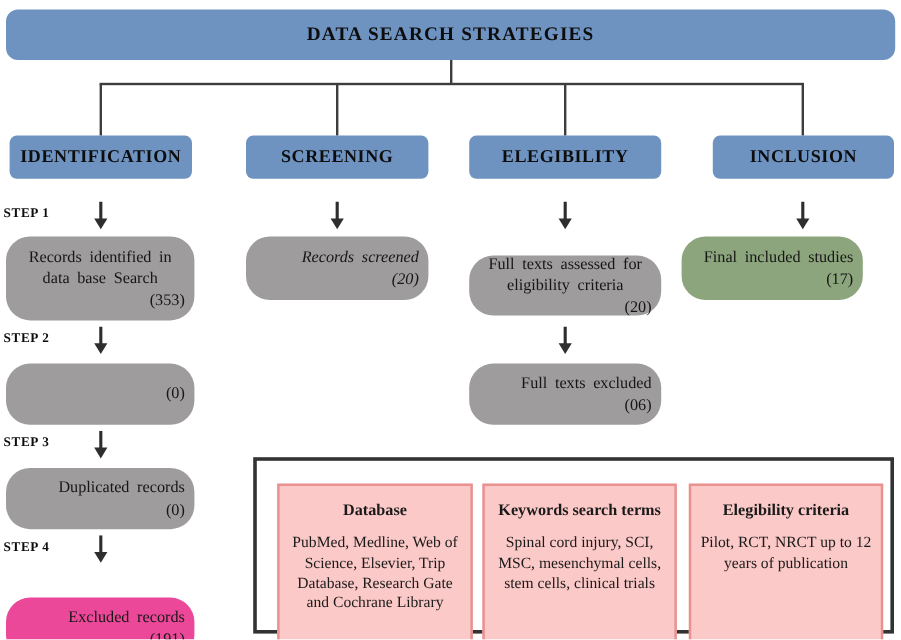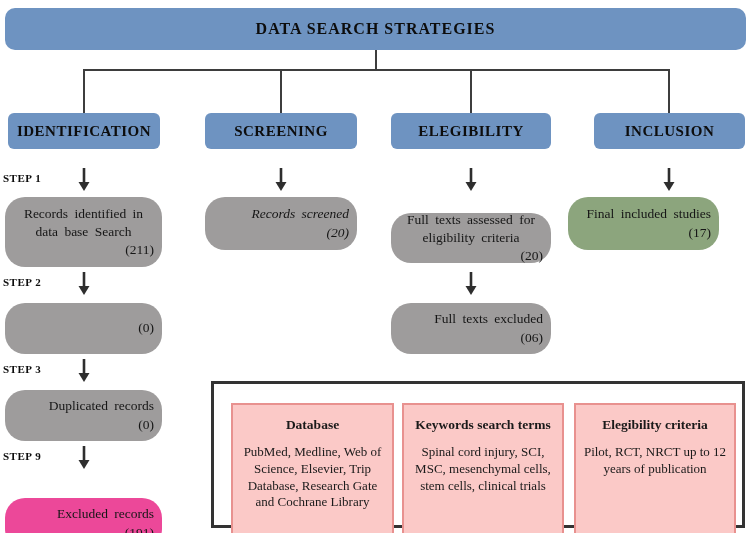--- a/index.html
+++ b/index.html
@@ -100,21 +100,21 @@
       <polygon points="2.5,14 13.5,14 8,23" fill="#2e2e2e"></polygon>
     </svg>
   <svg class="arrow" style="left:661px;top:168px;" viewBox="0 0 16 24">
       <line x1="8" y1="0" x2="8" y2="15" stroke="#2e2e2e" stroke-width="2.6"></line>
       <polygon points="2.5,14 13.5,14 8,23" fill="#2e2e2e"></polygon>
     </svg>
 
   <div class="step" style="top:172px;">STEP 1</div>
   <div class="fbox gray colL" style="top:197px;height:70px;">
     <div>Records identified in data base Search</div>
-    <div>(211)</div>
+    <div>(353)</div>
   </div>
 
   <div class="step" style="top:276px;">STEP 2</div>
   <svg class="arrow" style="left:76px;top:272px;" viewBox="0 0 16 24">
       <line x1="8" y1="0" x2="8" y2="15" stroke="#2e2e2e" stroke-width="2.6"></line>
       <polygon points="2.5,14 13.5,14 8,23" fill="#2e2e2e"></polygon>
     </svg>
   <div class="fbox gray colL" style="top:303px;height:51px;">
     <div>(0)</div>
   </div>
@@ -122,21 +122,21 @@
   <div class="step" style="top:363px;">STEP 3</div>
   <svg class="arrow" style="left:76px;top:359px;" viewBox="0 0 16 24">
       <line x1="8" y1="0" x2="8" y2="15" stroke="#2e2e2e" stroke-width="2.6"></line>
       <polygon points="2.5,14 13.5,14 8,23" fill="#2e2e2e"></polygon>
     </svg>
   <div class="fbox gray colL" style="top:390px;height:51px;">
     <div>Duplicated records</div>
     <div>(0)</div>
   </div>
 
-  <div class="step" style="top:450px;">STEP 9</div>
+  <div class="step" style="top:450px;">STEP 4</div>
   <svg class="arrow" style="left:76px;top:446px;" viewBox="0 0 16 24">
       <line x1="8" y1="0" x2="8" y2="15" stroke="#2e2e2e" stroke-width="2.6"></line>
       <polygon points="2.5,14 13.5,14 8,23" fill="#2e2e2e"></polygon>
     </svg>
   <div class="fbox red colL" style="top:477px;height:51px;">
     <div>Excluded records</div>
     <div>(191)</div>
   </div>
 
   <div class="fbox gray colS" style="top:197px;height:53px;">

